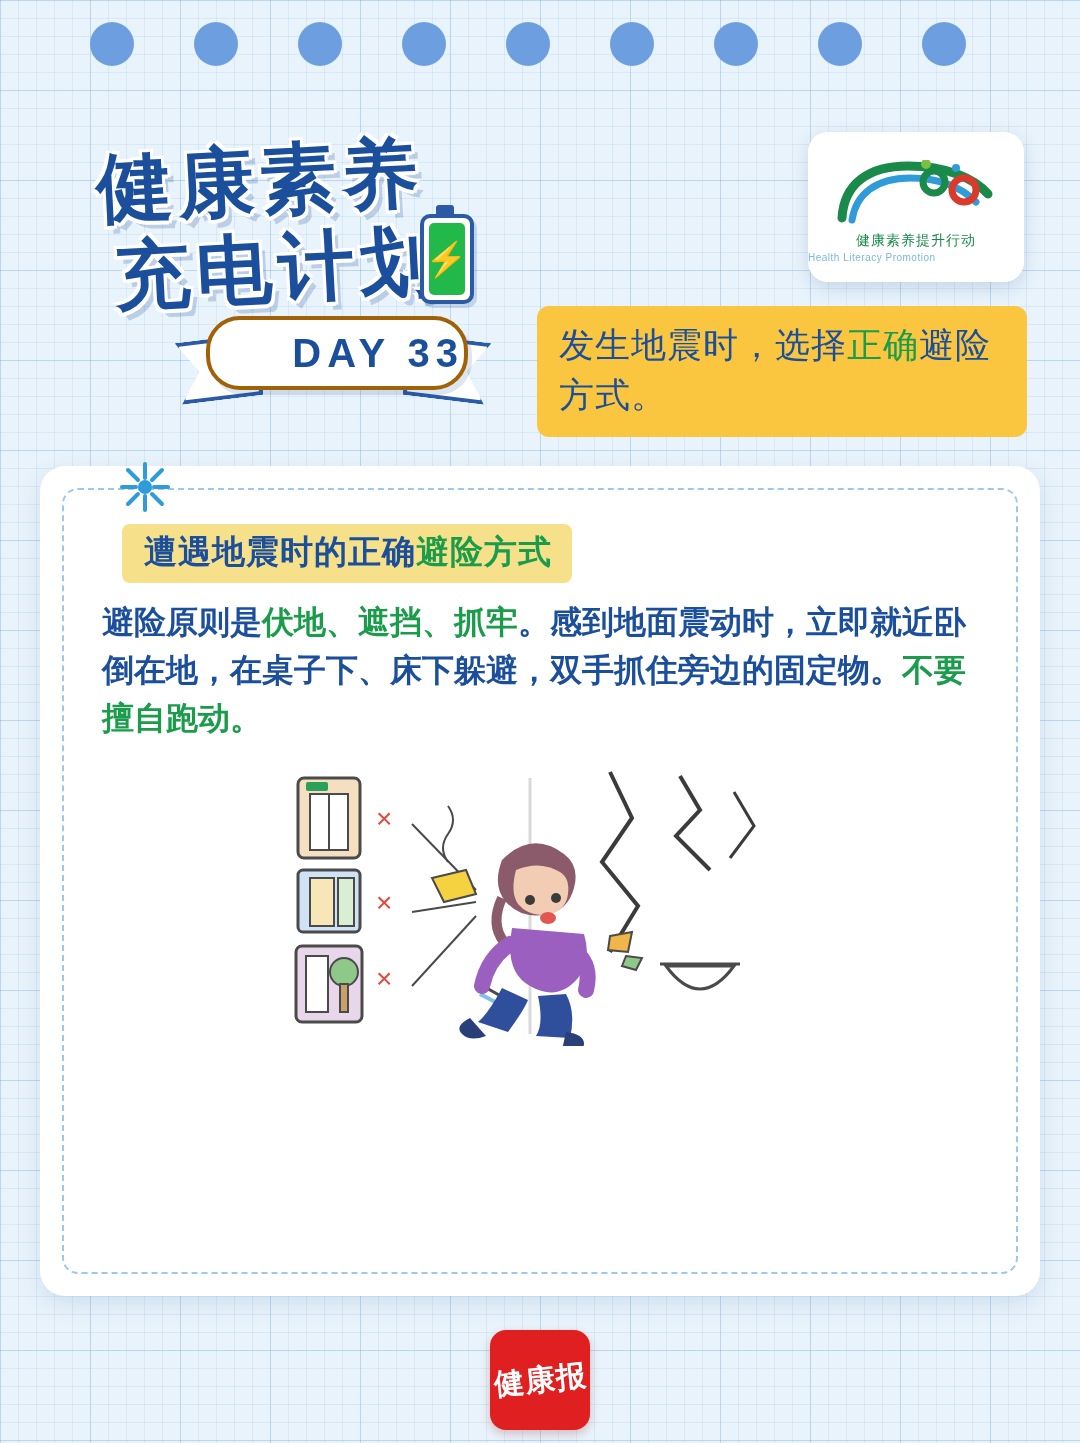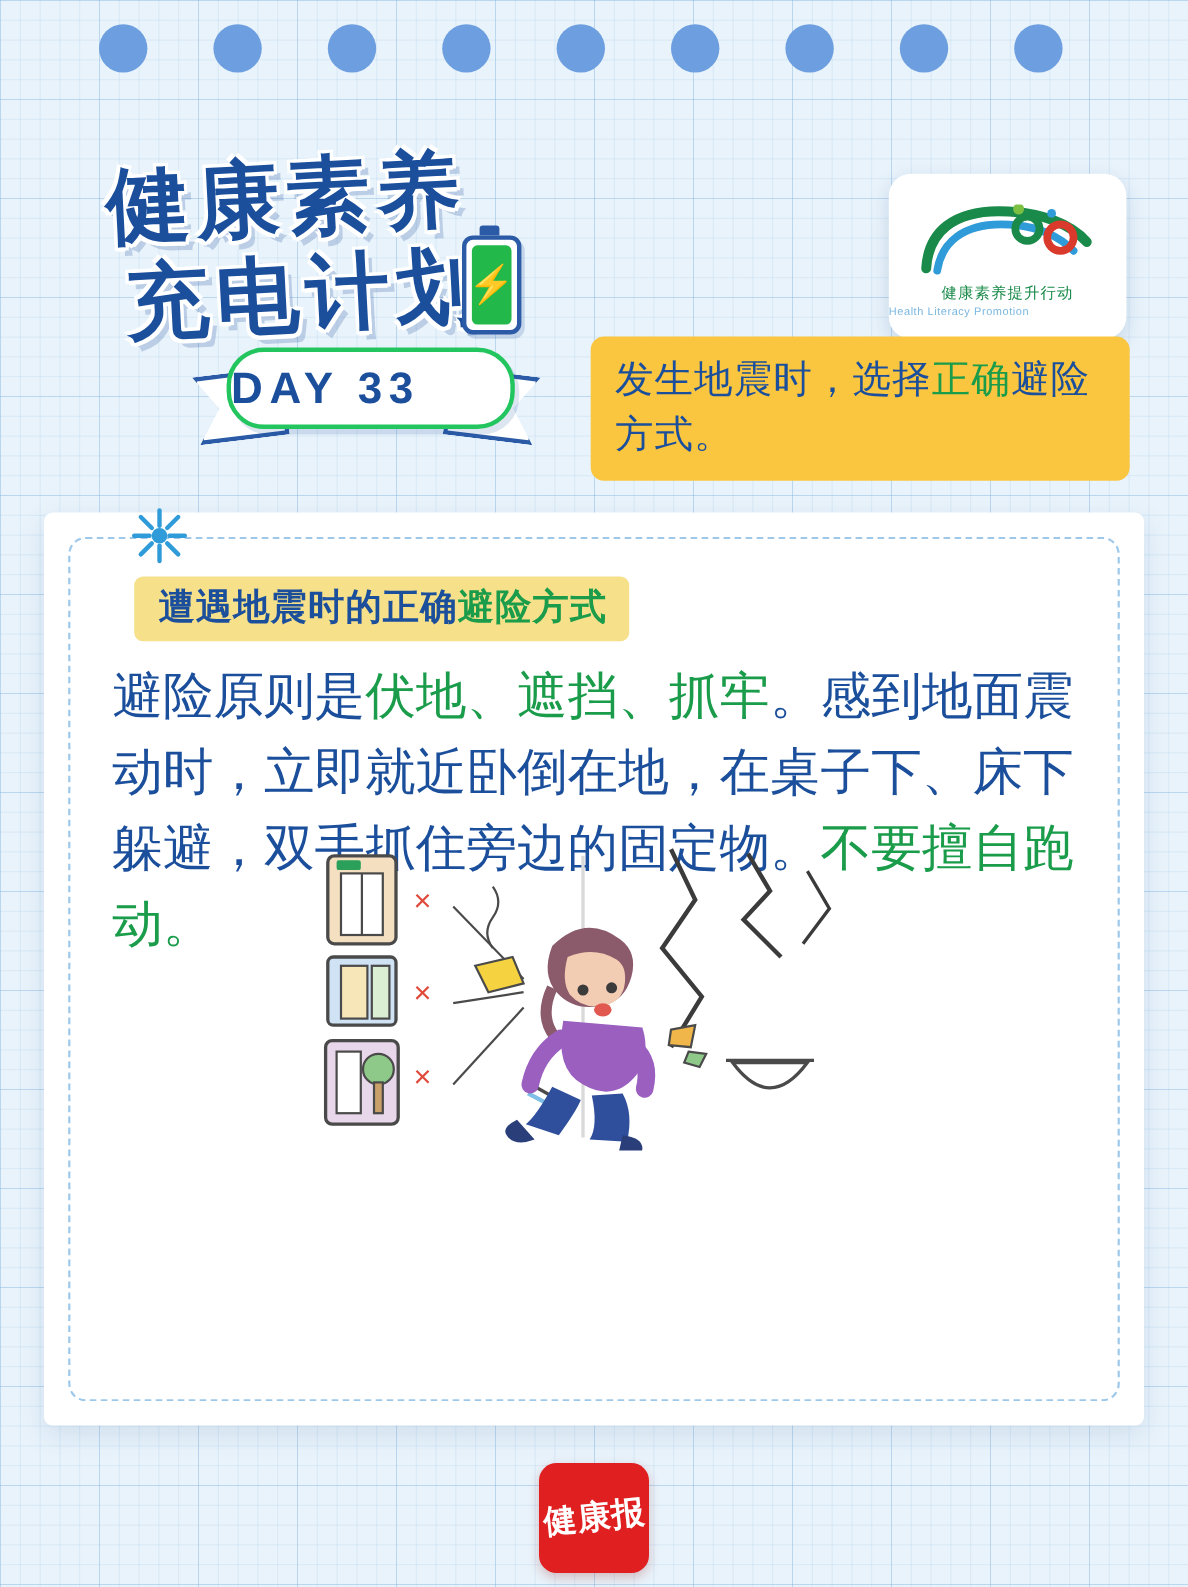--- a/index.html
+++ b/index.html
@@ -123,25 +123,25 @@
     width: 310px;
     height: 74px;
   }
   .ribbon .band {
     position: absolute;
     left: 28px;
     top: 0;
     width: 254px;
     height: 66px;
     background: #ffffff;
-    border: 4px solid #22c55e;
+    border: 4px solid #a16207;
     border-radius: 34px;
     display: flex;
     align-items: center;
-    justify-content: flex-start;
+    justify-content: flex-end;
     box-shadow: 4px 5px 0 rgba(27,79,156,0.15);
     z-index: 2;
   }
   .ribbon .band span {
     font-size: 40px;
     font-weight: bold;
     letter-spacing: 6px;
     color: #1b4f9c;
   }
   .ribbon .tail {
@@ -168,21 +168,20 @@
   .logo-card {
     position: absolute;
     right: 56px;
     top: 14px;
     width: 216px;
     height: 150px;
     background: #ffffff;
     border-radius: 20px;
     box-shadow: 0 6px 18px rgba(40,90,150,0.18);
     overflow: hidden;
-    margin-top: 26px;
   }
   .logo-card .swoosh {
     position: absolute;
     left: 26px;
     top: 28px;
     width: 162px;
     height: 64px;
   }
   .logo-card .sub1 {
     position: absolute;
@@ -228,21 +227,21 @@
   }
 
   
   .card {
     position: absolute;
     left: 40px;
     top: 466px;
     width: 1000px;
     height: 830px;
     background: #ffffff;
-    border-radius: 8px;
+    border-radius: 25px;
     box-shadow: 0 8px 24px rgba(40,90,150,0.13);
   }
   .card-inner {
     position: absolute;
     inset: 22px;
     border: 2px dashed #9ec8ea;
     border-radius: 16px;
   }
   .flower {
     position: absolute;
@@ -265,22 +264,22 @@
     color: #1b4f9c;
     letter-spacing: 1px;
     white-space: nowrap;
   }
   .sec-title .g { color: #1a9c4b; }
 
   .para {
     position: absolute;
     left: 62px;
     width: 890px;
-    font-size: 46px;
-    font-weight: normal;
+    font-size: 32px;
+    font-weight: bold;
     line-height: 1.5;
     letter-spacing: 0px;
     color: #1b4f9c;
   }
   .para .g { color: #1a9c4b; }
   .para.p1 { top: 132px; }
   .para.p2 { top: 592px; }
 
   
   .illo {

